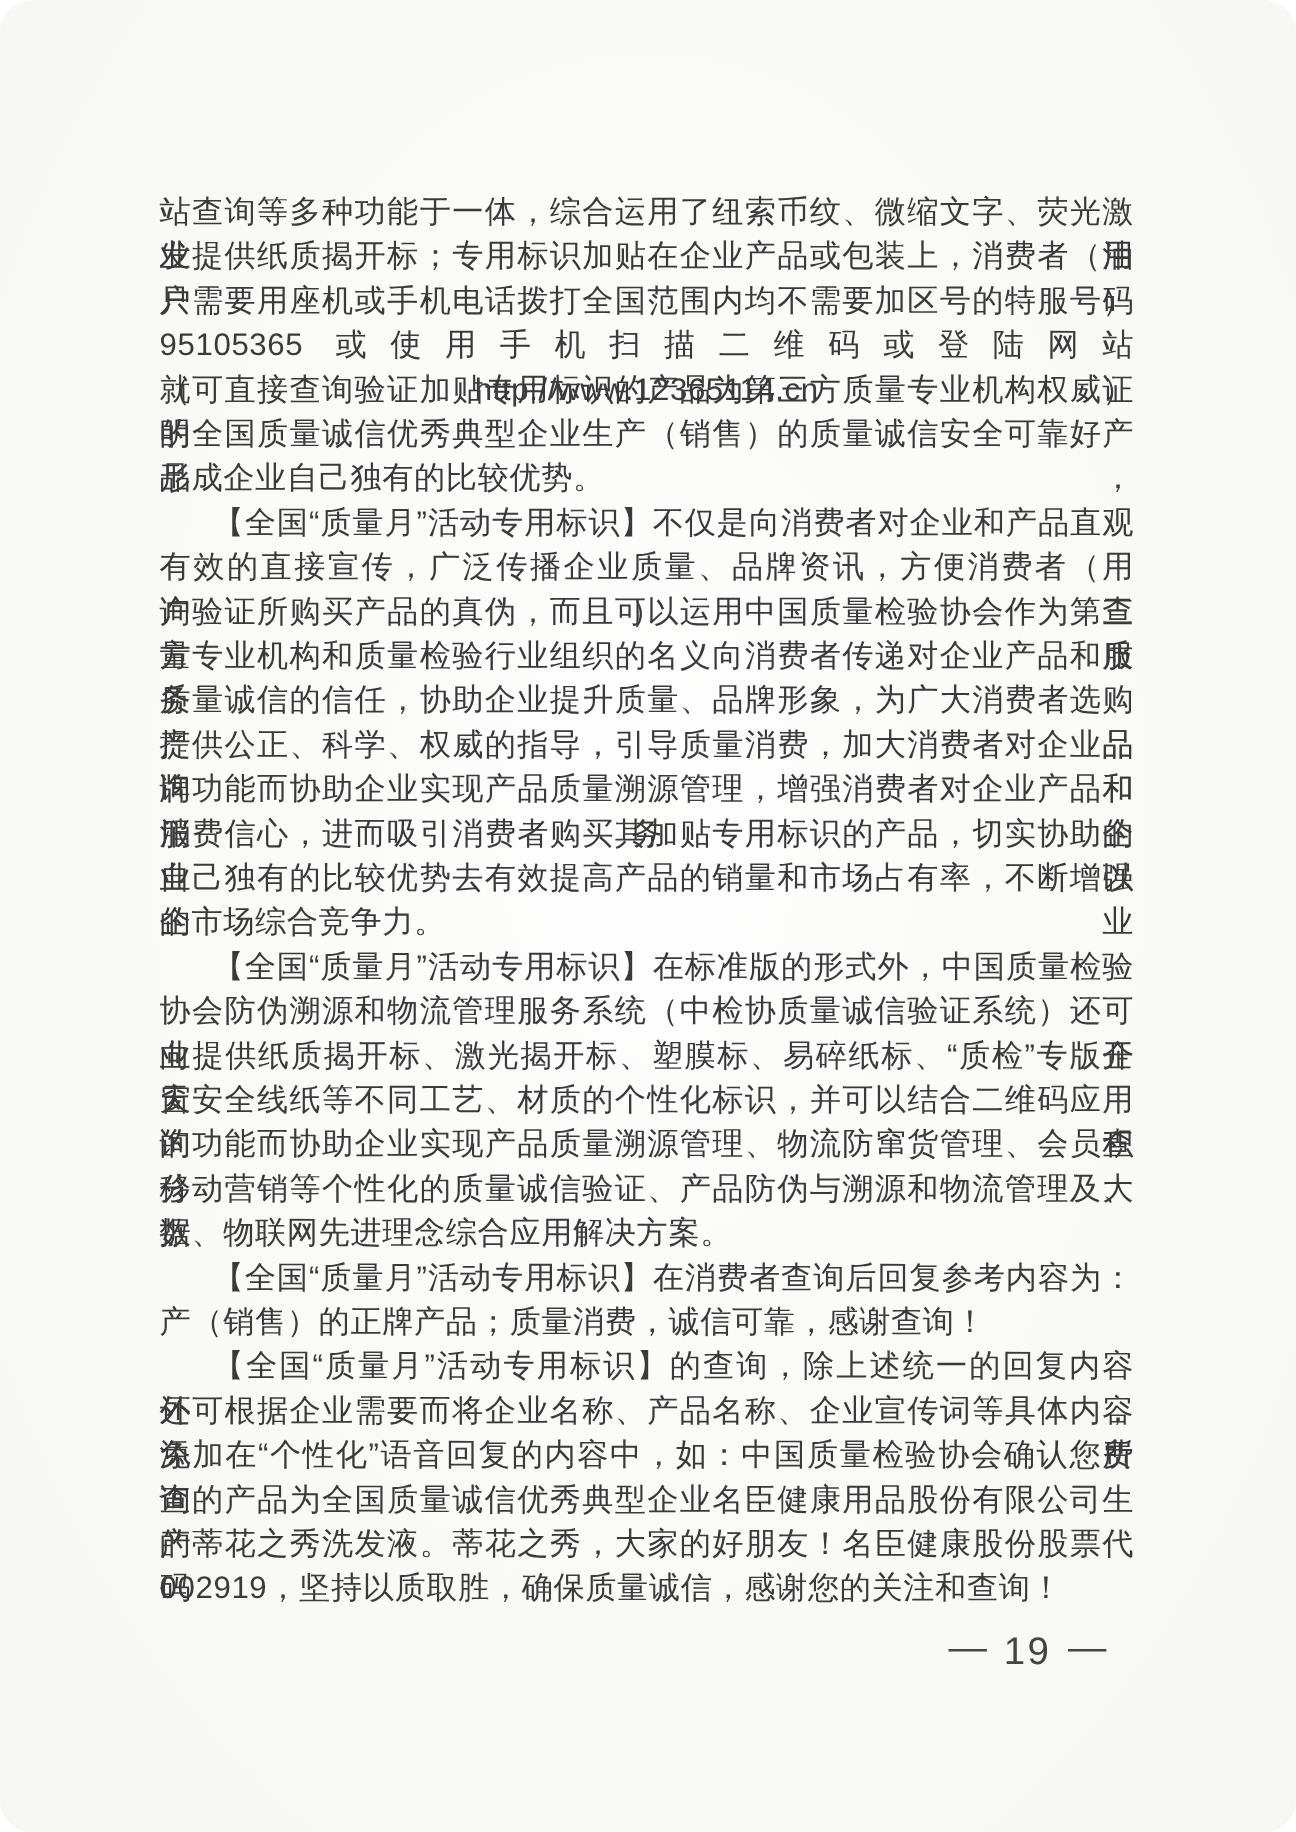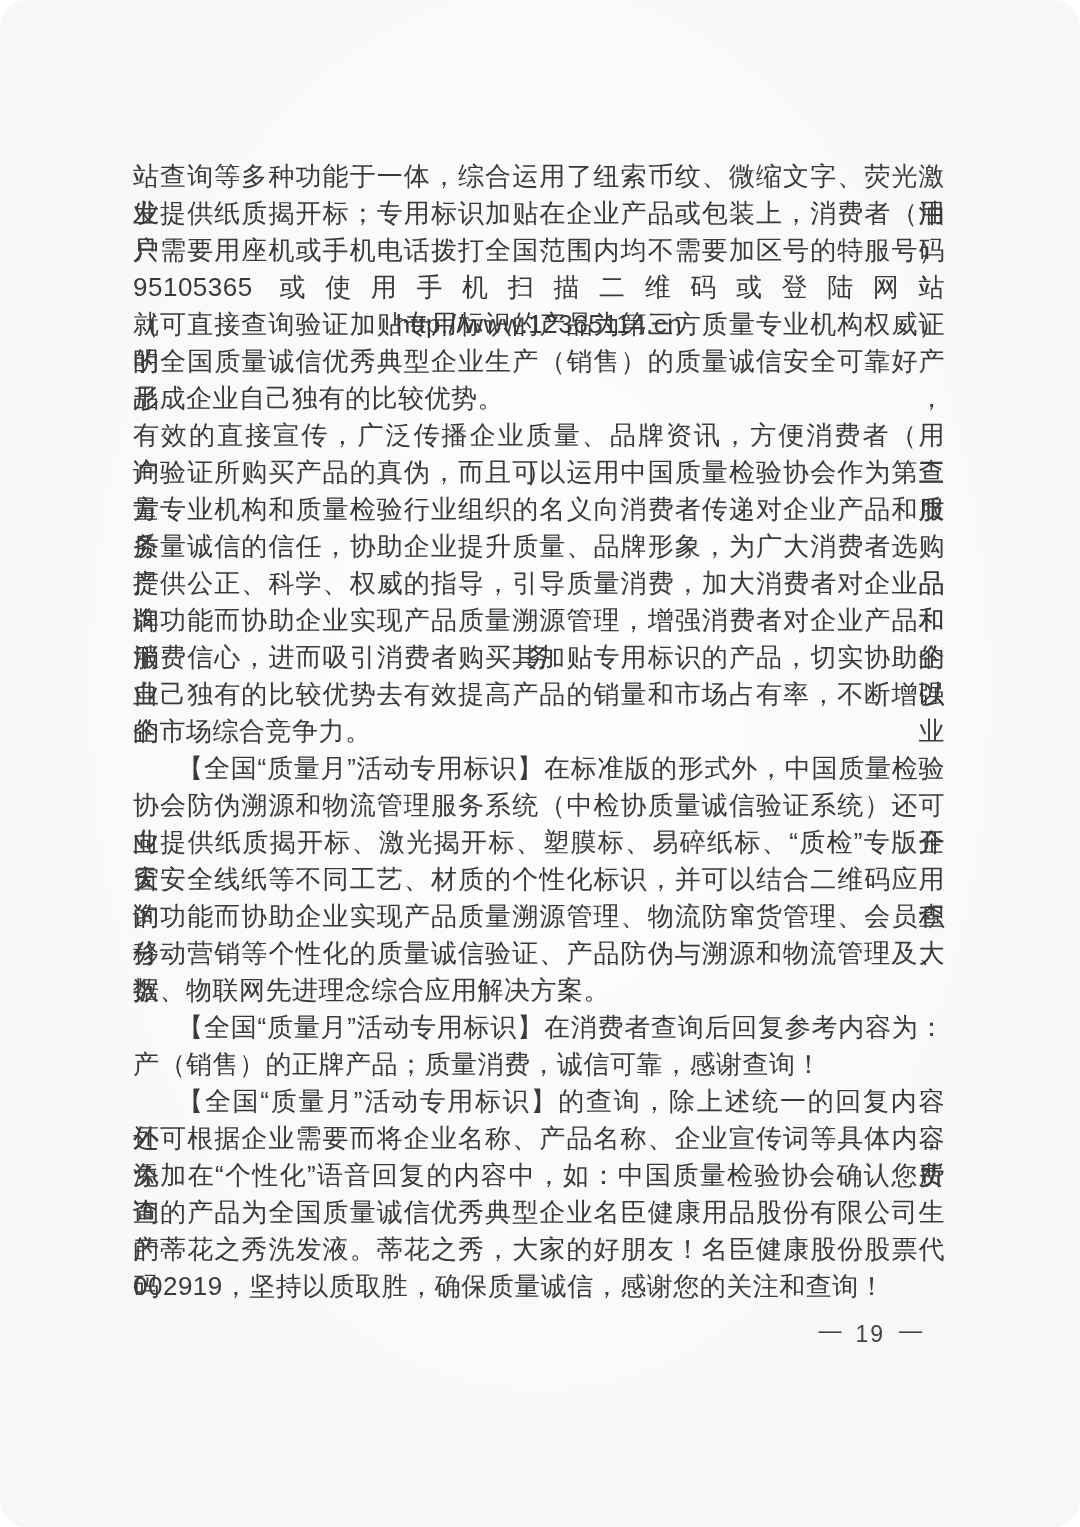--- a/index.html
+++ b/index.html
@@ -36,21 +36,21 @@
   .line.para-end {
     text-align-last: left;
   }
   .line.indent {
     text-indent: 1.7em;
   }
   .footer {
     margin-top: 16px;
     text-align: right;
     padding-right: 27px;
-    font-size: 23px;
+    font-size: 32px;
     color: #444444;
   }
   .footer .dash {
     display: inline-block;
     margin: 0 14px;
     transform: translateY(-4px);
     letter-spacing: 0;
   }
   .footer .num {
     letter-spacing: 2px;
@@ -61,20 +61,21 @@
 
 <div class="page">
   <div class="textblock">
       <span class="line">站查询等多种功能于一体，综合运用了纽索币纹、微缩文字、荧光激发油</span>
       <span class="line">业提供纸质揭开标；专用标识加贴在企业产品或包装上，消费者（用户）</span>
       <span class="line">只需要用座机或手机电话拨打全国范围内均不需要加区号的特服号码</span>
       <span class="line">95105365 或使用手机扫描二维码或登陆网站（http://www.12365114.cn）</span>
       <span class="line">就可直接查询验证加贴专用标识的产品为第三方质量专业机构权威证明</span>
       <span class="line">的全国质量诚信优秀典型企业生产（销售）的质量诚信安全可靠好产品，</span>
       <span class="line para-end">形成企业自己独有的比较优势。</span>
+      <span class="line indent">【全国“质量月”活动专用标识】不仅是向消费者对企业和产品直观</span>
       <span class="line">有效的直接宣传，广泛传播企业质量、品牌资讯，方便消费者（用户）查</span>
       <span class="line">询验证所购买产品的真伪，而且可以运用中国质量检验协会作为第三方质</span>
       <span class="line">量专业机构和质量检验行业组织的名义向消费者传递对企业产品和服务</span>
       <span class="line">质量诚信的信任，协助企业提升质量、品牌形象，为广大消费者选购产品</span>
       <span class="line">提供公正、科学、权威的指导，引导质量消费，加大消费者对企业品牌和</span>
       <span class="line">询功能而协助企业实现产品质量溯源管理，增强消费者对企业产品和服务的</span>
       <span class="line">消费信心，进而吸引消费者购买其加贴专用标识的产品，切实协助企业以</span>
       <span class="line">自己独有的比较优势去有效提高产品的销量和市场占有率，不断增强企业</span>
       <span class="line para-end">的市场综合竞争力。</span>
       <span class="line indent">【全国“质量月”活动专用标识】在标准版的形式外，中国质量检验</span>

